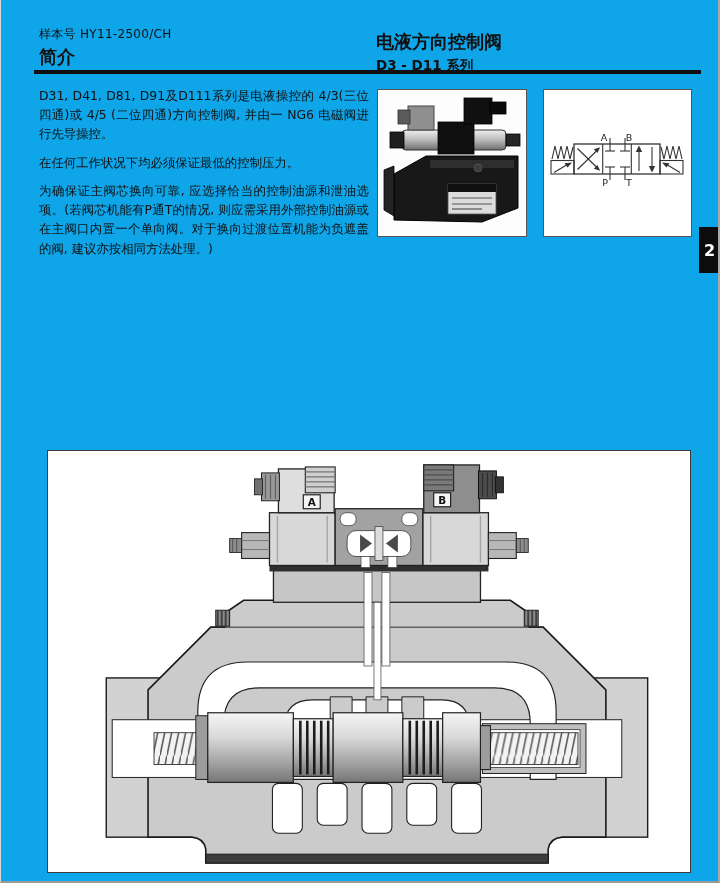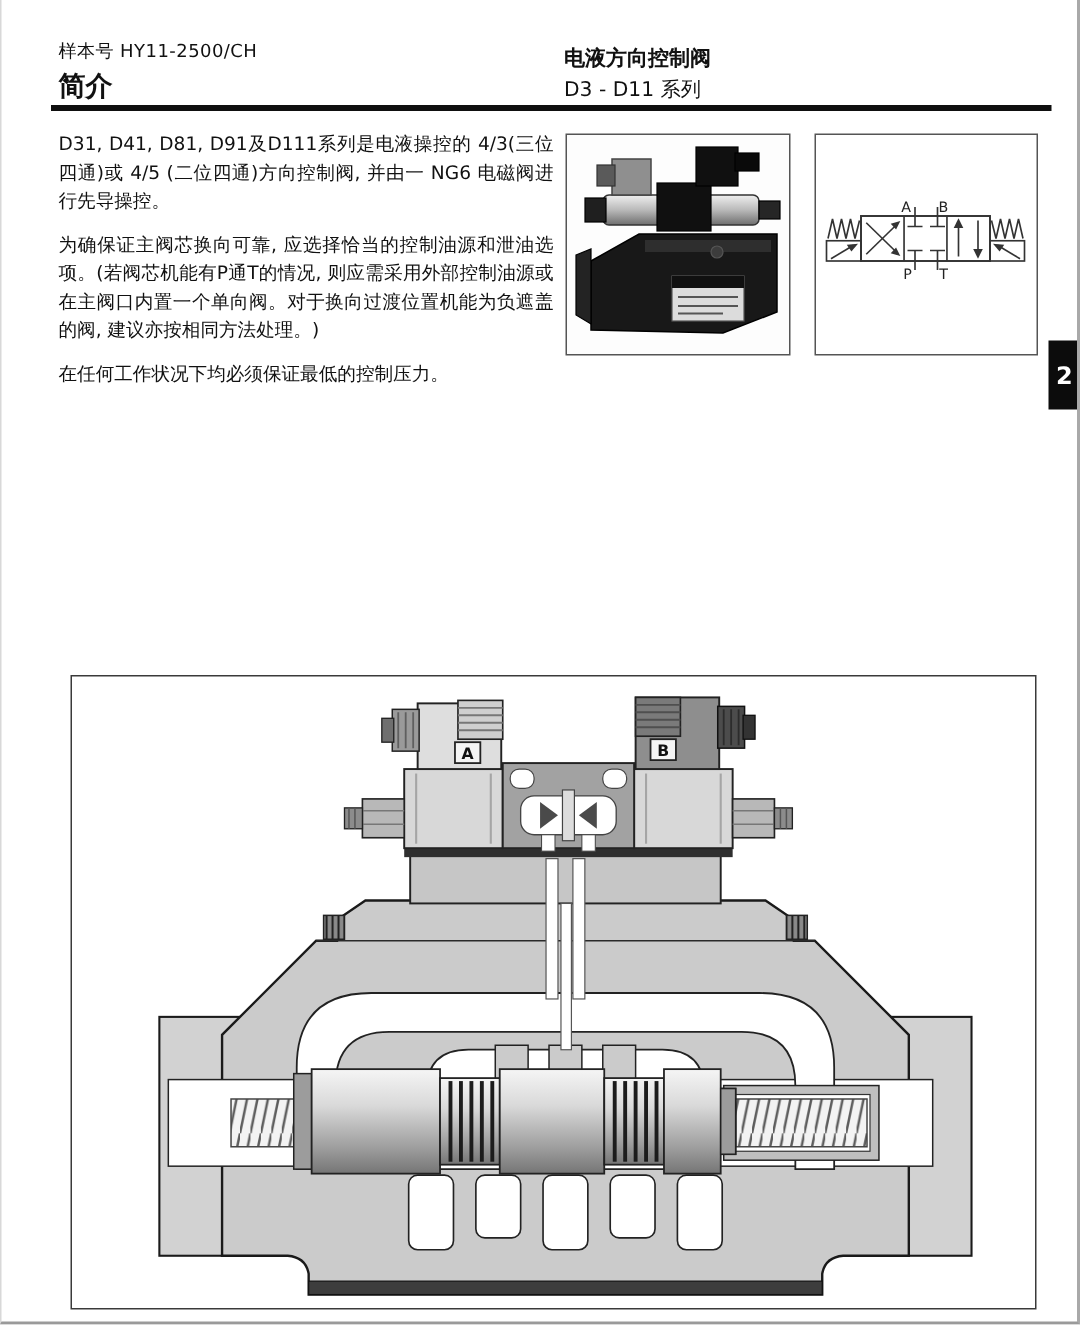--- a/index.html
+++ b/index.html
@@ -1,27 +1,27 @@
 <!DOCTYPE html>
 <html><head>
 <meta charset="utf-8">
 <style>
   html,body{margin:0;padding:0;background:#e8e8e8;}
   .page{
-    position:relative;width:720px;height:883px;background:#ffffff;
+    position:relative;width:720px;height:883px;background:#0ea5e9;
     font-family:"DejaVu Sans","Liberation Sans",sans-serif;color:#111;
     border-left:1px solid #d8d8d8;border-right:2px solid #a9a9a9;border-bottom:2px solid #9a9a9a;
     box-sizing:border-box;overflow:hidden;
   }
   .hdr-left{position:absolute;left:38px;top:26px;}
   .hdr-cat{font-size:12px;letter-spacing:.3px;}
   .hdr-sec{font-size:18px;font-weight:bold;margin-top:2px;}
   .hdr-right{position:absolute;left:375px;top:30px;}
-  .hdr-prod{font-size:14px;font-weight:bold;}
-  .hdr-series{font-size:13.5px;font-weight:normal;margin-top:3px;}
+  .hdr-prod{font-size:18px;font-weight:bold;}
+  .hdr-series{font-size:13.5px;font-weight:bold;margin-top:3px;}
   .rule{position:absolute;left:33px;top:70px;width:667px;height:3.5px;background:#0f0f0f;}
   .intro{position:absolute;left:38px;top:86px;width:330px;}
   .intro p{font-size:12.4px;line-height:1.55;margin:0 0 9px 0;text-align:justify;}
   .photo-box{position:absolute;left:376px;top:89px;width:150px;height:148px;border:1px solid #555;box-sizing:border-box;background:#fff;}
   .symbol-box{position:absolute;left:542px;top:89px;width:149px;height:148px;border:1px solid #555;box-sizing:border-box;background:#fff;}
   .photo-box svg,.symbol-box svg,.figure-box svg{display:block;width:100%;height:100%;}
   .side-tab{
     position:absolute;left:698px;top:227px;width:22px;height:46px;background:#0c0c0c;
     color:#fff;font-size:16px;font-weight:bold;display:flex;align-items:center;justify-content:flex-start;
     padding-left:5px;box-sizing:border-box;
@@ -43,22 +43,22 @@
     <div class="hdr-sec">简介</div>
   </div>
   <div class="hdr-right">
     <div class="hdr-prod">电液方向控制阀</div>
     <div class="hdr-series">D3 - D11 系列</div>
   </div>
   <div class="rule"></div>
 
   <div class="intro">
     <p>D31, D41, D81, D91及D111系列是电液操控的 4/3(三位四通)或 4/5 (二位四通)方向控制阀, 并由一 NG6 电磁阀进行先导操控。</p>
+    <p>在任何工作状况下均必须保证最低的控制压力。</p>
     <p>为确保证主阀芯换向可靠, 应选择恰当的控制油源和泄油选项。(若阀芯机能有P通T的情况, 则应需采用外部控制油源或在主阀口内置一个单向阀。对于换向过渡位置机能为负遮盖的阀, 建议亦按相同方法处理。)</p>
-    <p>在任何工作状况下均必须保证最低的控制压力。</p>
   </div>
 
   <div class="photo-box">
     <svg viewBox="0 0 148 146">
       <defs>
         <linearGradient id="slv" x1="0" y1="0" x2="0" y2="1">
           <stop offset="0" stop-color="#efefef"></stop>
             <stop offset="0.5" stop-color="#b9b9b9"></stop>
             <stop offset="1" stop-color="#6e6e6e"></stop>
         </linearGradient>

